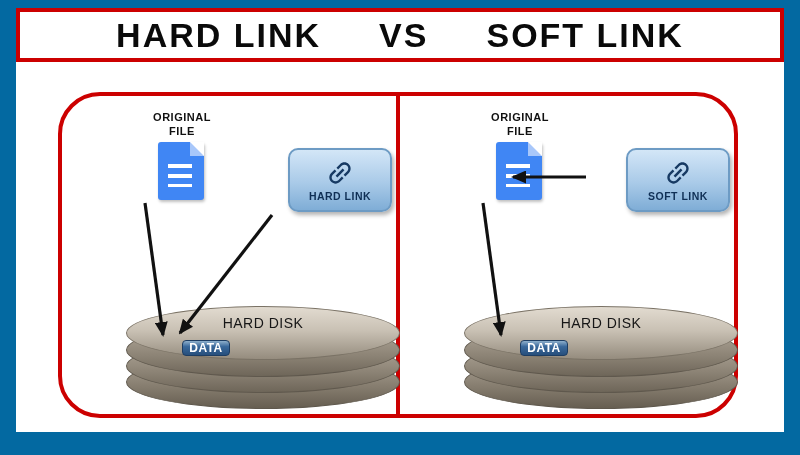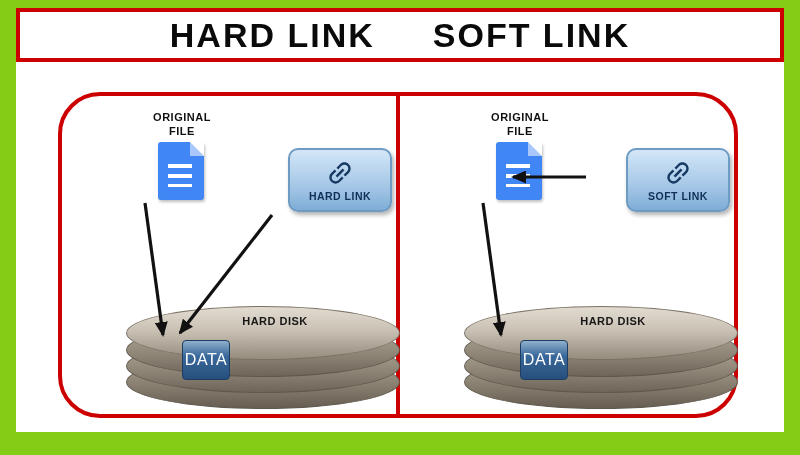--- a/index.html
+++ b/index.html
@@ -1,19 +1,19 @@
 <!DOCTYPE html>
 <html><head>
 <meta charset="utf-8">
 <style>
   html,body { margin:0; padding:0; }
   body { font-family:"Liberation Sans", sans-serif; }
   .canvas {
     position:relative; width:800px; height:455px;
-    background:#84cc16; overflow:hidden;
+    background:#0369a1; overflow:hidden;
   }
   .white-area {
     position:absolute; left:16px; top:8px; width:768px; height:424px;
     background:#ffffff;
   }
   .title-bar {
     position:absolute; left:16px; top:8px; width:768px; height:54px;
     box-sizing:border-box; background:#ffffff; border:4px solid #cc0000;
     display:flex; align-items:center; justify-content:center; gap:58px;
   }
@@ -76,46 +76,47 @@
   .p2 { top:17px; z-index:3;
     background:linear-gradient(180deg,#b7aea0 0%,#8d8476 60%,#6e6659 100%);
     border:1px solid #5f584d; }
   .p3 { top:33px; z-index:2;
     background:linear-gradient(180deg,#b7aea0 0%,#8d8476 60%,#6e6659 100%);
     border:1px solid #5f584d; }
   .p4 { top:49px; z-index:1;
     background:linear-gradient(180deg,#b0a799 0%,#857c6e 60%,#665e51 100%);
     border:1px solid #5f584d; }
   .disk-label {
-    position:absolute; left:12px; top:9px; width:100%; z-index:6;
-    text-align:center; font-size:11px; font-weight:bold; color:#161616;
+    position:absolute; left:0; top:9px; width:100%; z-index:6;
+    text-align:center; font-size:14px; font-weight:normal; color:#161616;
     letter-spacing:0.5px;
   }
   .data-block {
-    position:absolute; left:56px; top:34px; width:48px; height:40px; z-index:7;
+    position:absolute; left:56px; top:34px; width:48px; height:16px; z-index:7;
     box-sizing:border-box; border-radius:4px;
     background:linear-gradient(180deg,#8fb0cc 0%,#39689b 40%,#274f7c 100%);
     border:1px solid #1d3d63;
     display:flex; align-items:center; justify-content:center;
-    color:#ffffff; font-size:16px; font-weight:normal; letter-spacing:0.5px;
+    color:#ffffff; font-size:12px; font-weight:bold; letter-spacing:0.5px;
   }
 
   .arrows {
     position:absolute; left:0; top:0; width:800px; height:455px;
     pointer-events:none; z-index:20;
   }
 </style>
 </head>
 <body>
 
 <div class="canvas">
   <div class="white-area"></div>
 
   <div class="title-bar">
     <span>HARD LINK</span>
+    <span>VS</span>
     <span>SOFT LINK</span>
   </div>
 
   <div class="main-box">
 
     <div class="panel panel-left">
       <div class="orig-label">
         <div>ORIGINAL</div>
         <div>FILE</div>
       </div>

